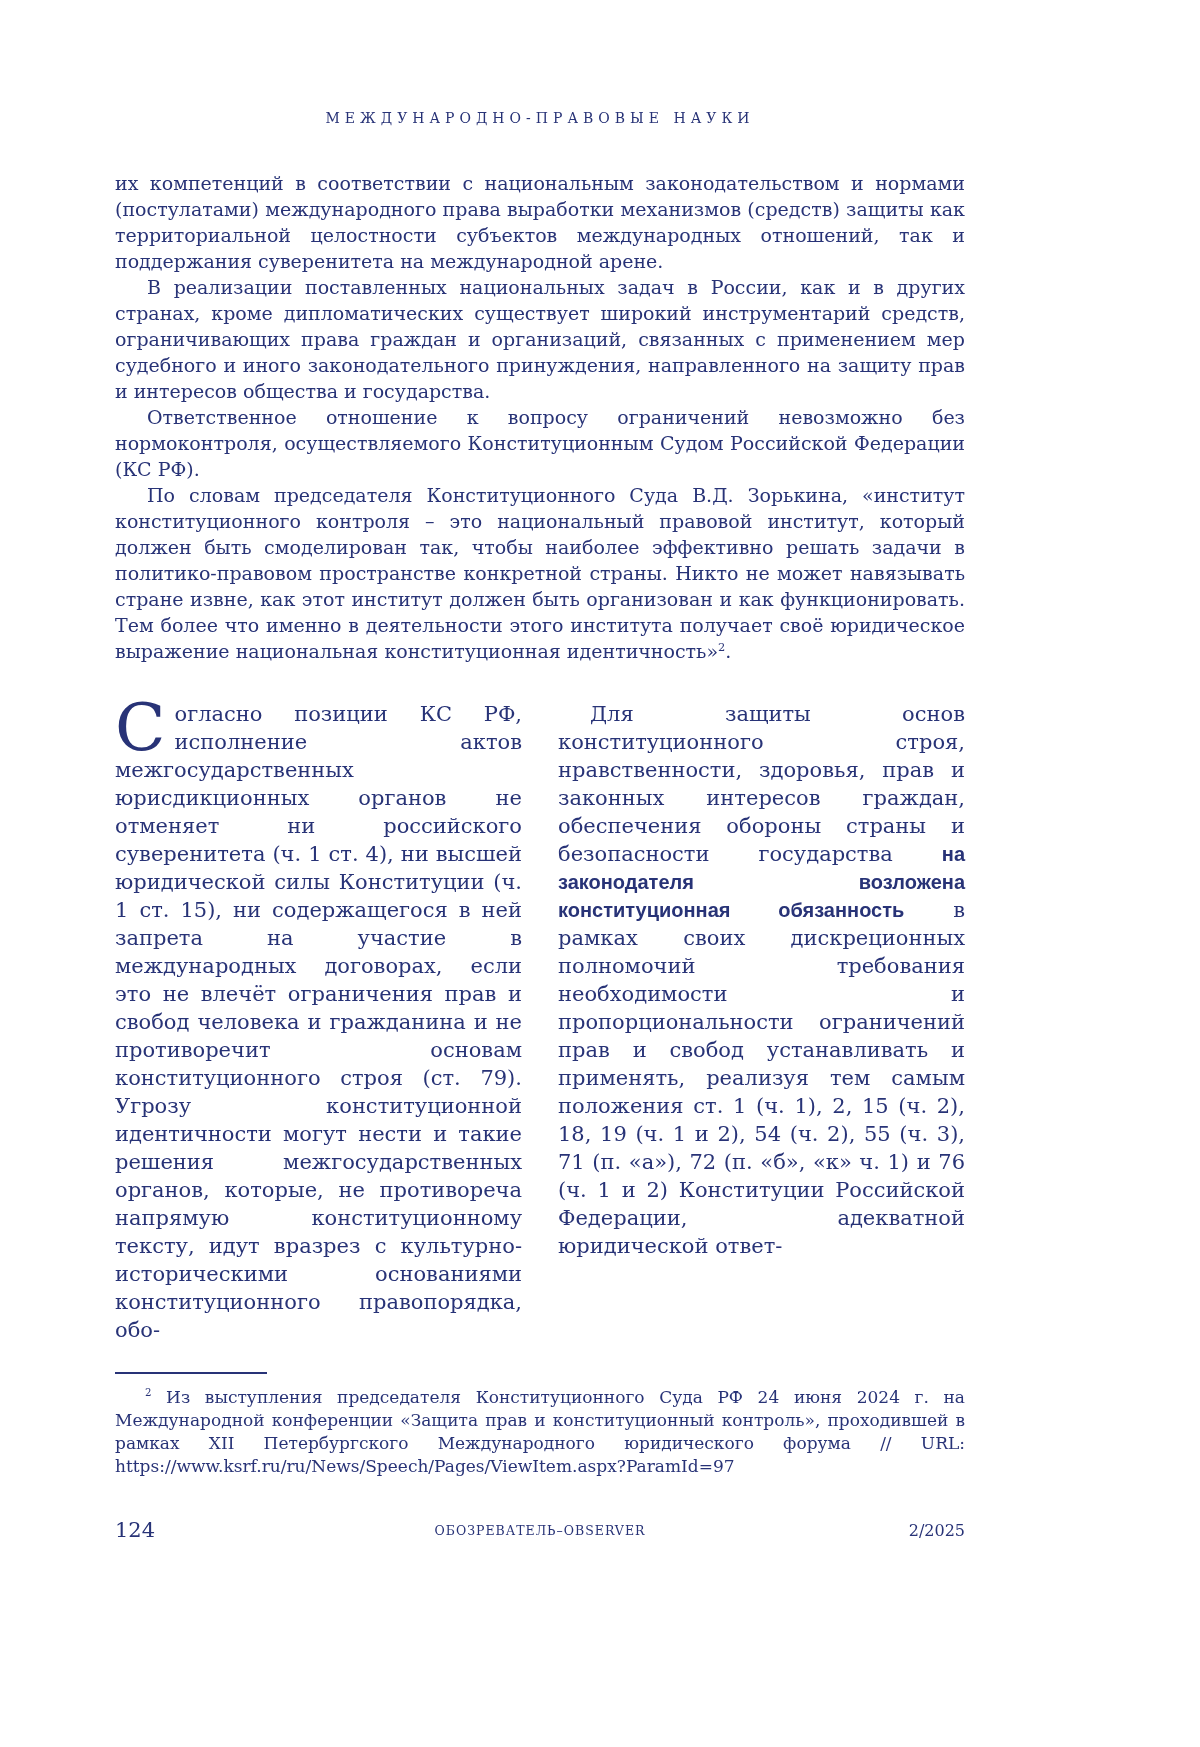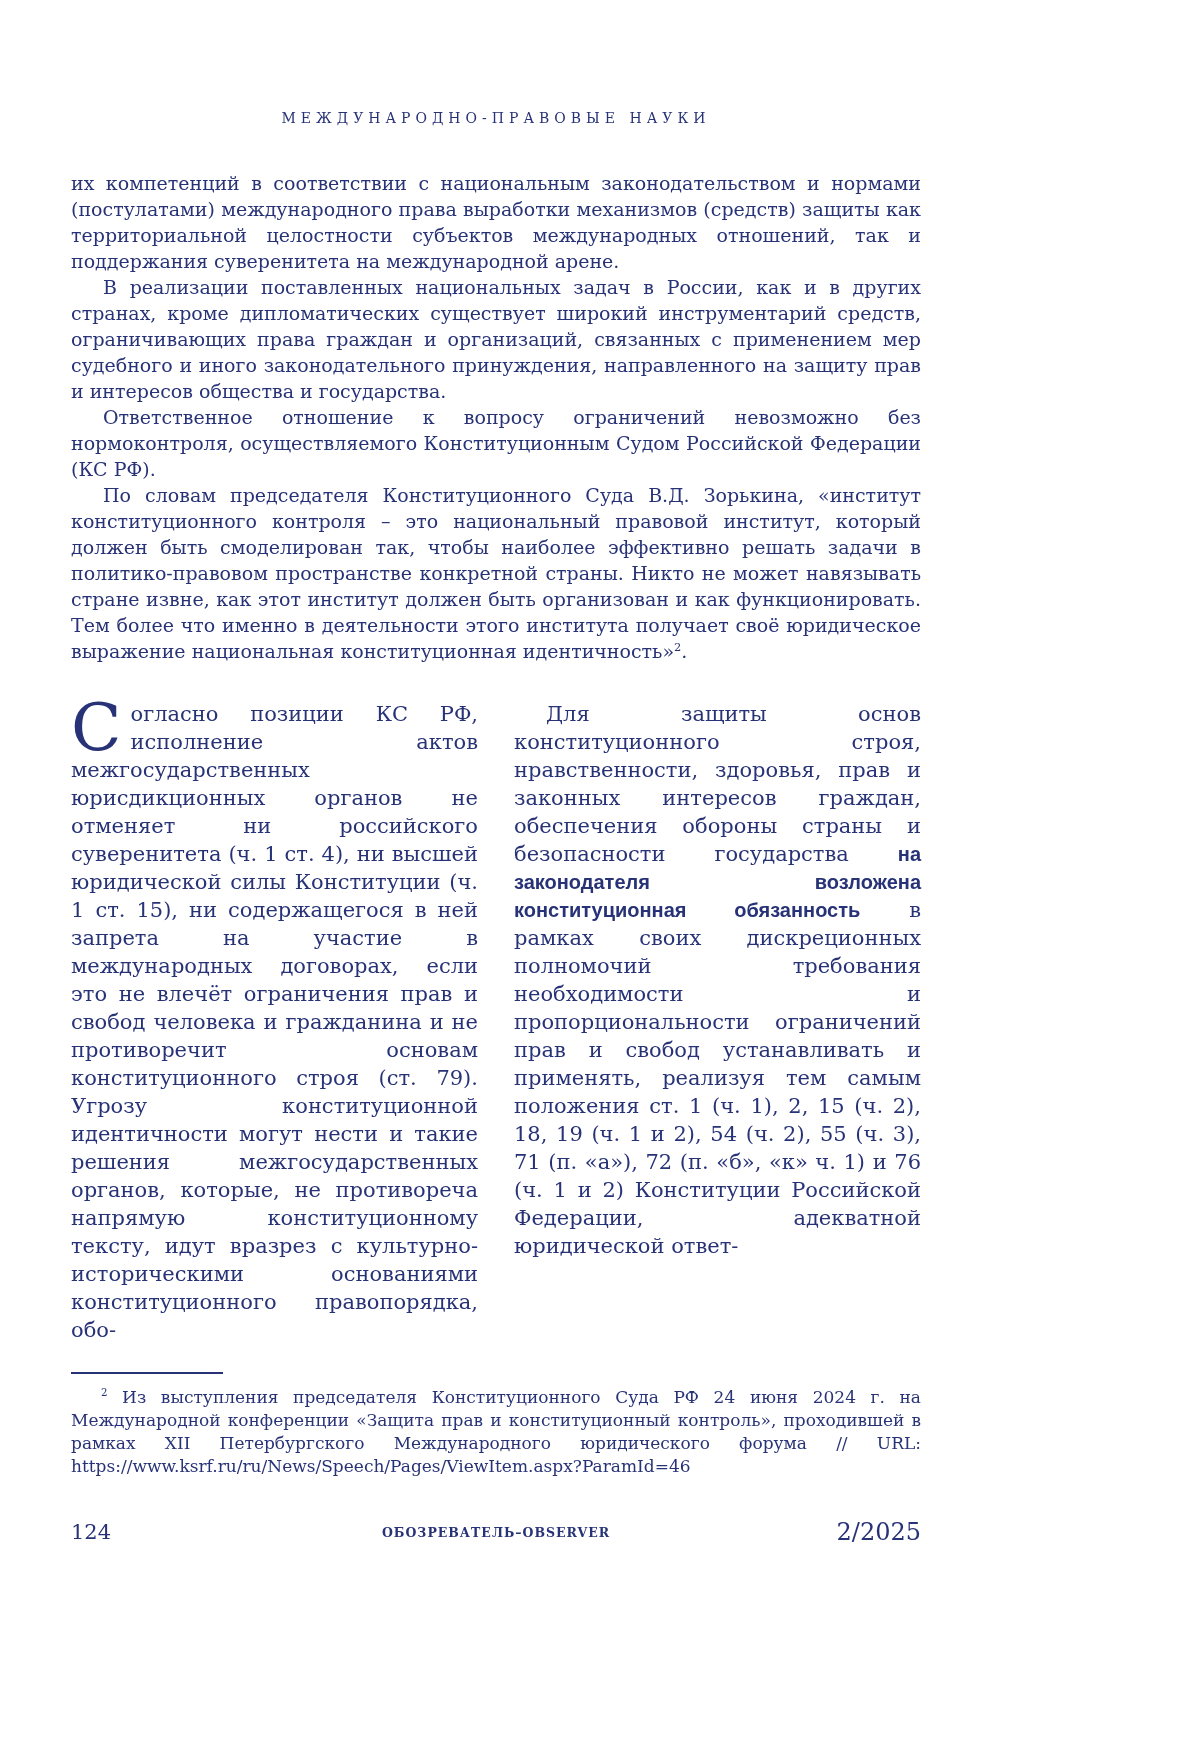--- a/index.html
+++ b/index.html
@@ -7,21 +7,21 @@
   body {
     width: 1200px;
     height: 1747px;
     background: #ffffff;
     color: var(--ink, #283377);
     font-family: "DejaVu Serif", "Liberation Serif", serif;
     overflow: hidden;
   }
   .page {
     width: 850px;
-    margin-left: 71px;
+    margin-left: 115px;
     padding-top: 110px;
   }
   .running-head {
     text-align: center;
     font-size: 14px;
     letter-spacing: 5px;
     margin-bottom: 44px;
     white-space: nowrap;
   }
   .intro p {
@@ -80,27 +80,27 @@
     margin-top: 40px;
   }
   .pnum {
     width: 200px;
     font-size: 21px;
   }
   .journal {
     flex: 1;
     text-align: center;
     font-size: 12.5px;
-    font-weight: bold;
+    font-weight: normal;
     letter-spacing: 1px;
   }
   .issue {
     width: 200px;
     text-align: right;
-    font-size: 24px;
+    font-size: 16px;
   }
 </style>
 </head>
 <body style="--ink: #283377;">
 
 <div class="page">
 
   <div class="running-head">МЕЖДУНАРОДНО-ПРАВОВЫЕ НАУКИ</div>
 
   <div class="intro">
@@ -117,21 +117,21 @@
     </div>
 
     <div class="col">
       <p class="indent"><span>Для защиты основ конституционного строя, нравственности, здоровья, прав и законных интересов граждан, обеспечения обороны страны и безопасности государства </span><span class="bold-em">на законодателя возложена конституционная обязанность</span><span> в рамках своих дискреционных полномочий требования необходимости и пропорциональности ограничений прав и свобод устанавливать и применять, реализуя тем самым положения ст. 1 (ч. 1), 2, 15 (ч. 2), 18, 19 (ч. 1 и 2), 54 (ч. 2), 55 (ч. 3), 71 (п. «а»), 72 (п. «б», «к» ч. 1) и 76 (ч. 1 и 2) Конституции Российской Федерации, адекватной юридической ответ-</span></p>
     </div>
 
   </div>
 
   <div class="footnote-sep"></div>
 
-  <p class="footnote"><sup>2</sup><span> Из выступления председателя Конституционного Суда РФ 24 июня 2024 г. на Международной конференции «Защита прав и конституционный контроль», проходившей в рамках XII Петербургского Международного юридического форума // URL: https://www.ksrf.ru/ru/News/Speech/Pages/ViewItem.aspx?ParamId=46</span></p>
+  <p class="footnote"><sup>2</sup><span> Из выступления председателя Конституционного Суда РФ 24 июня 2024 г. на Международной конференции «Защита прав и конституционный контроль», проходившей в рамках XII Петербургского Международного юридического форума // URL: https://www.ksrf.ru/ru/News/Speech/Pages/ViewItem.aspx?ParamId=97</span></p>
 
   <div class="page-footer">
     <span class="pnum">124</span>
     <span class="journal">ОБОЗРЕВАТЕЛЬ–OBSERVER</span>
     <span class="issue">2/2025</span>
   </div>
 
 </div>
 
 </body></html>

